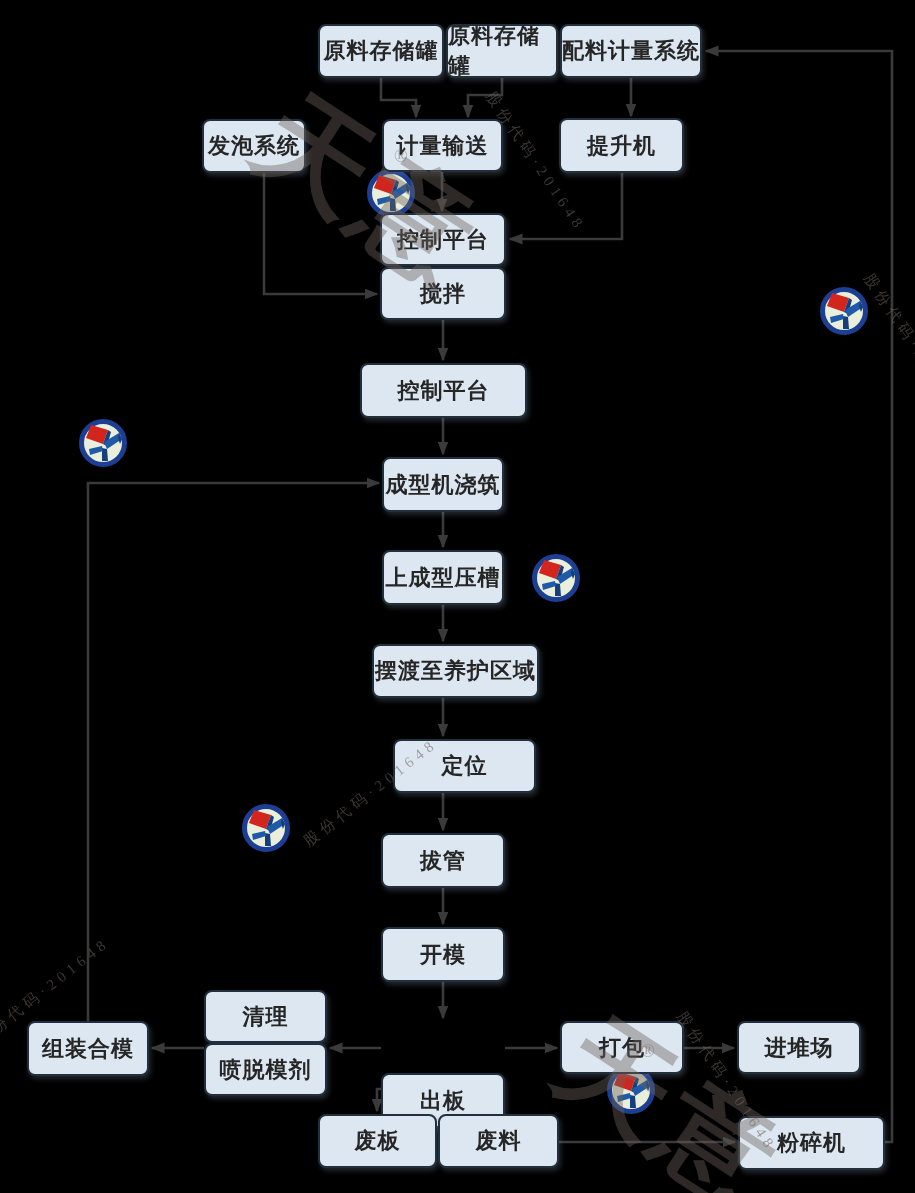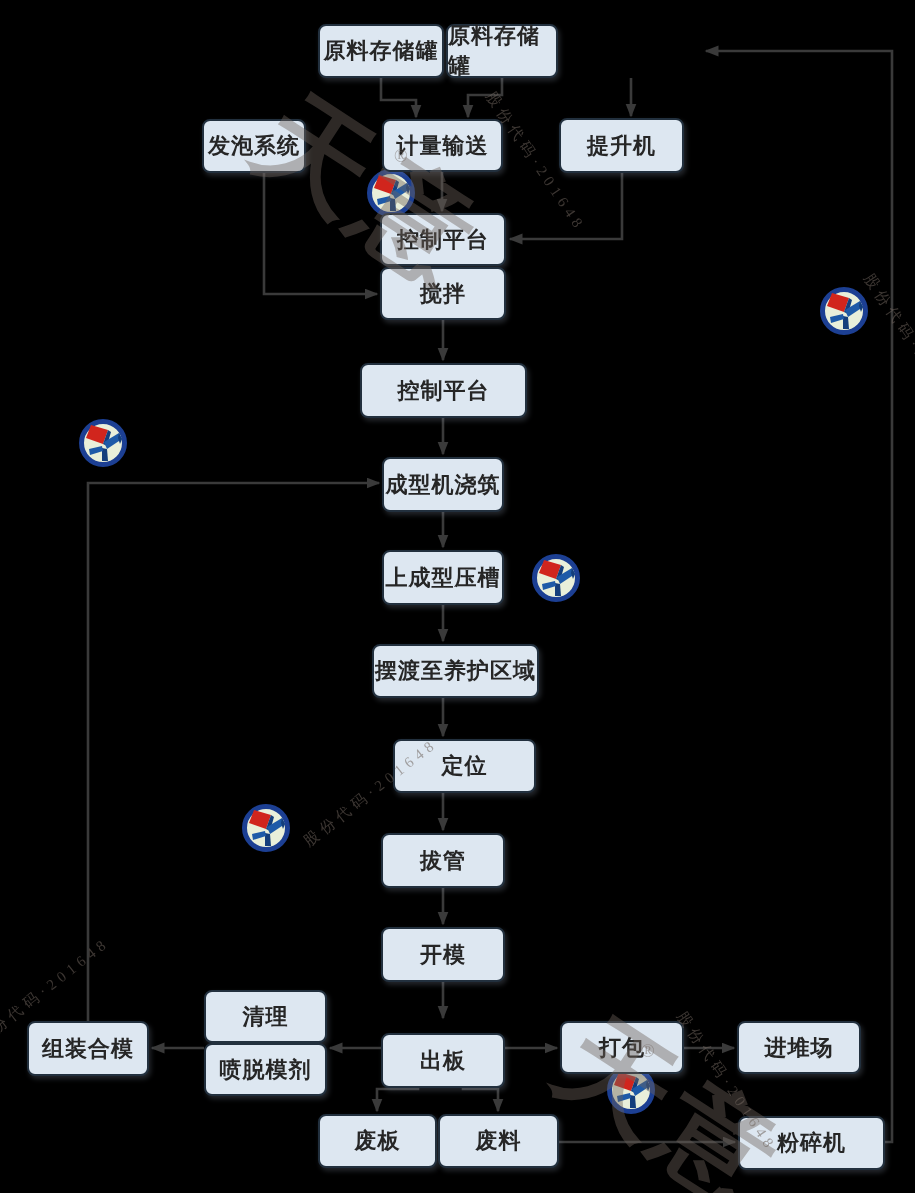--- a/index.html
+++ b/index.html
@@ -124,33 +124,34 @@
     <path class="edge" d="M505 1048 H557" marker-end="url(#arr)"></path>
     <path class="edge" d="M684 1048 H734" marker-end="url(#arr)"></path>
     <path class="edge" d="M418 1076 V1089 H377 V1111" marker-end="url(#arr)"></path>
     <path class="edge" d="M463 1076 V1089 H498 V1111" marker-end="url(#arr)"></path>
     <path class="edge" d="M559 1142 H735" marker-end="url(#arr)"></path>
     <path class="edge" d="M861 1142 H892 V51 H706" marker-end="url(#arr)"></path>
   </svg>
 
   <div class="node" style="left:318px; top:24px;  width:126px; height:54px">原料存储罐</div>
   <div class="node" style="left:446px; top:24px;  width:112px; height:54px">原料存储罐</div>
+  <div class="node" style="left:560px; top:24px;  width:142px; height:54px">配料计量系统</div>
   <div class="node" style="left:202px; top:119px; width:104px; height:54px">发泡系统</div>
   <div class="node" style="left:382px; top:119px; width:121px; height:53px">计量输送</div>
   <div class="node" style="left:559px; top:118px; width:125px; height:55px">提升机</div>
   <div class="node" style="left:380px; top:213px; width:126px; height:53px">控制平台</div>
   <div class="node" style="left:380px; top:267px; width:126px; height:53px">搅拌</div>
   <div class="node" style="left:360px; top:363px; width:167px; height:55px">控制平台</div>
   <div class="node" style="left:382px; top:457px; width:122px; height:55px">成型机浇筑</div>
   <div class="node" style="left:382px; top:550px; width:122px; height:55px">上成型压槽</div>
   <div class="node" style="left:372px; top:644px; width:167px; height:54px">摆渡至养护区域</div>
   <div class="node" style="left:393px; top:739px; width:143px; height:54px">定位</div>
   <div class="node" style="left:381px; top:927px; width:124px; height:55px">开模</div>
   <div class="node" style="left:381px; top:833px; width:124px; height:55px">拔管</div>
-  <div class="node" style="left:381px; top:1033px; width:124px; height:55px">出板</div>
+  <div class="node" style="left:381px; top:1073px; width:124px; height:55px">出板</div>
   <div class="node" style="left:204px; top:990px;  width:123px; height:53px">清理</div>
   <div class="node" style="left:204px; top:1043px; width:123px; height:53px">喷脱模剂</div>
   <div class="node" style="left:27px;  top:1021px; width:122px; height:55px">组装合模</div>
   <div class="node" style="left:560px; top:1021px; width:124px; height:53px">打包</div>
   <div class="node" style="left:737px; top:1021px; width:124px; height:53px">进堆场</div>
   <div class="node" style="left:318px; top:1114px; width:119px; height:54px">废板</div>
   <div class="node" style="left:438px; top:1114px; width:121px; height:54px">废料</div>
   <div class="node" style="left:738px; top:1116px; width:147px; height:54px">粉碎机</div>
 
   <span class="wm wm-big" style="left:310px; top:62px;  transform:rotate(33deg)">天意</span>

